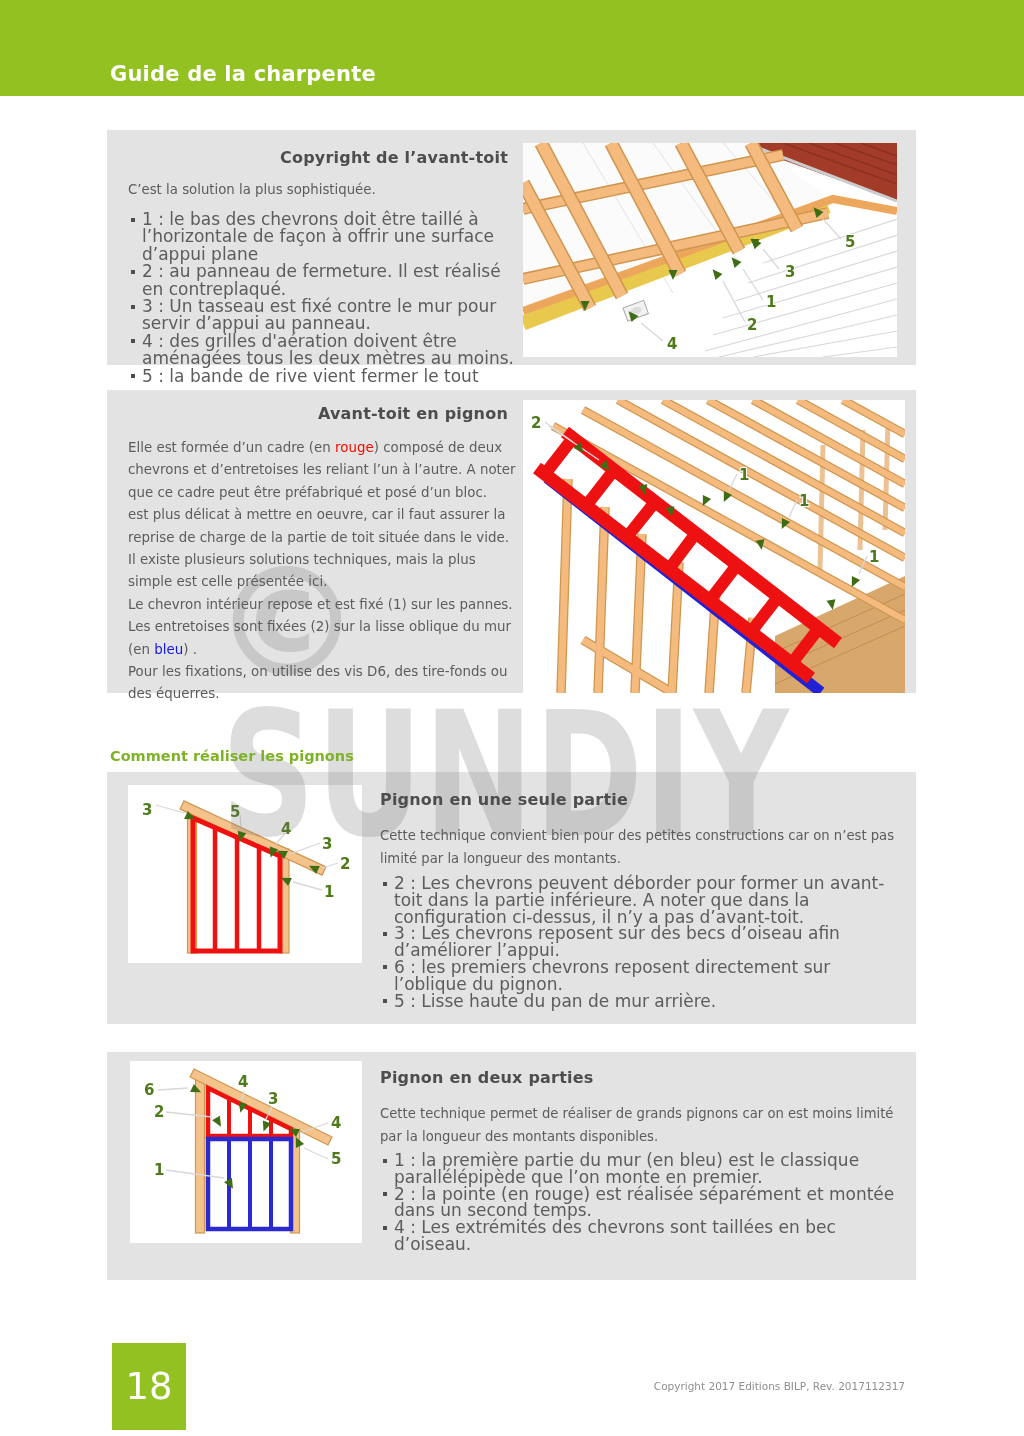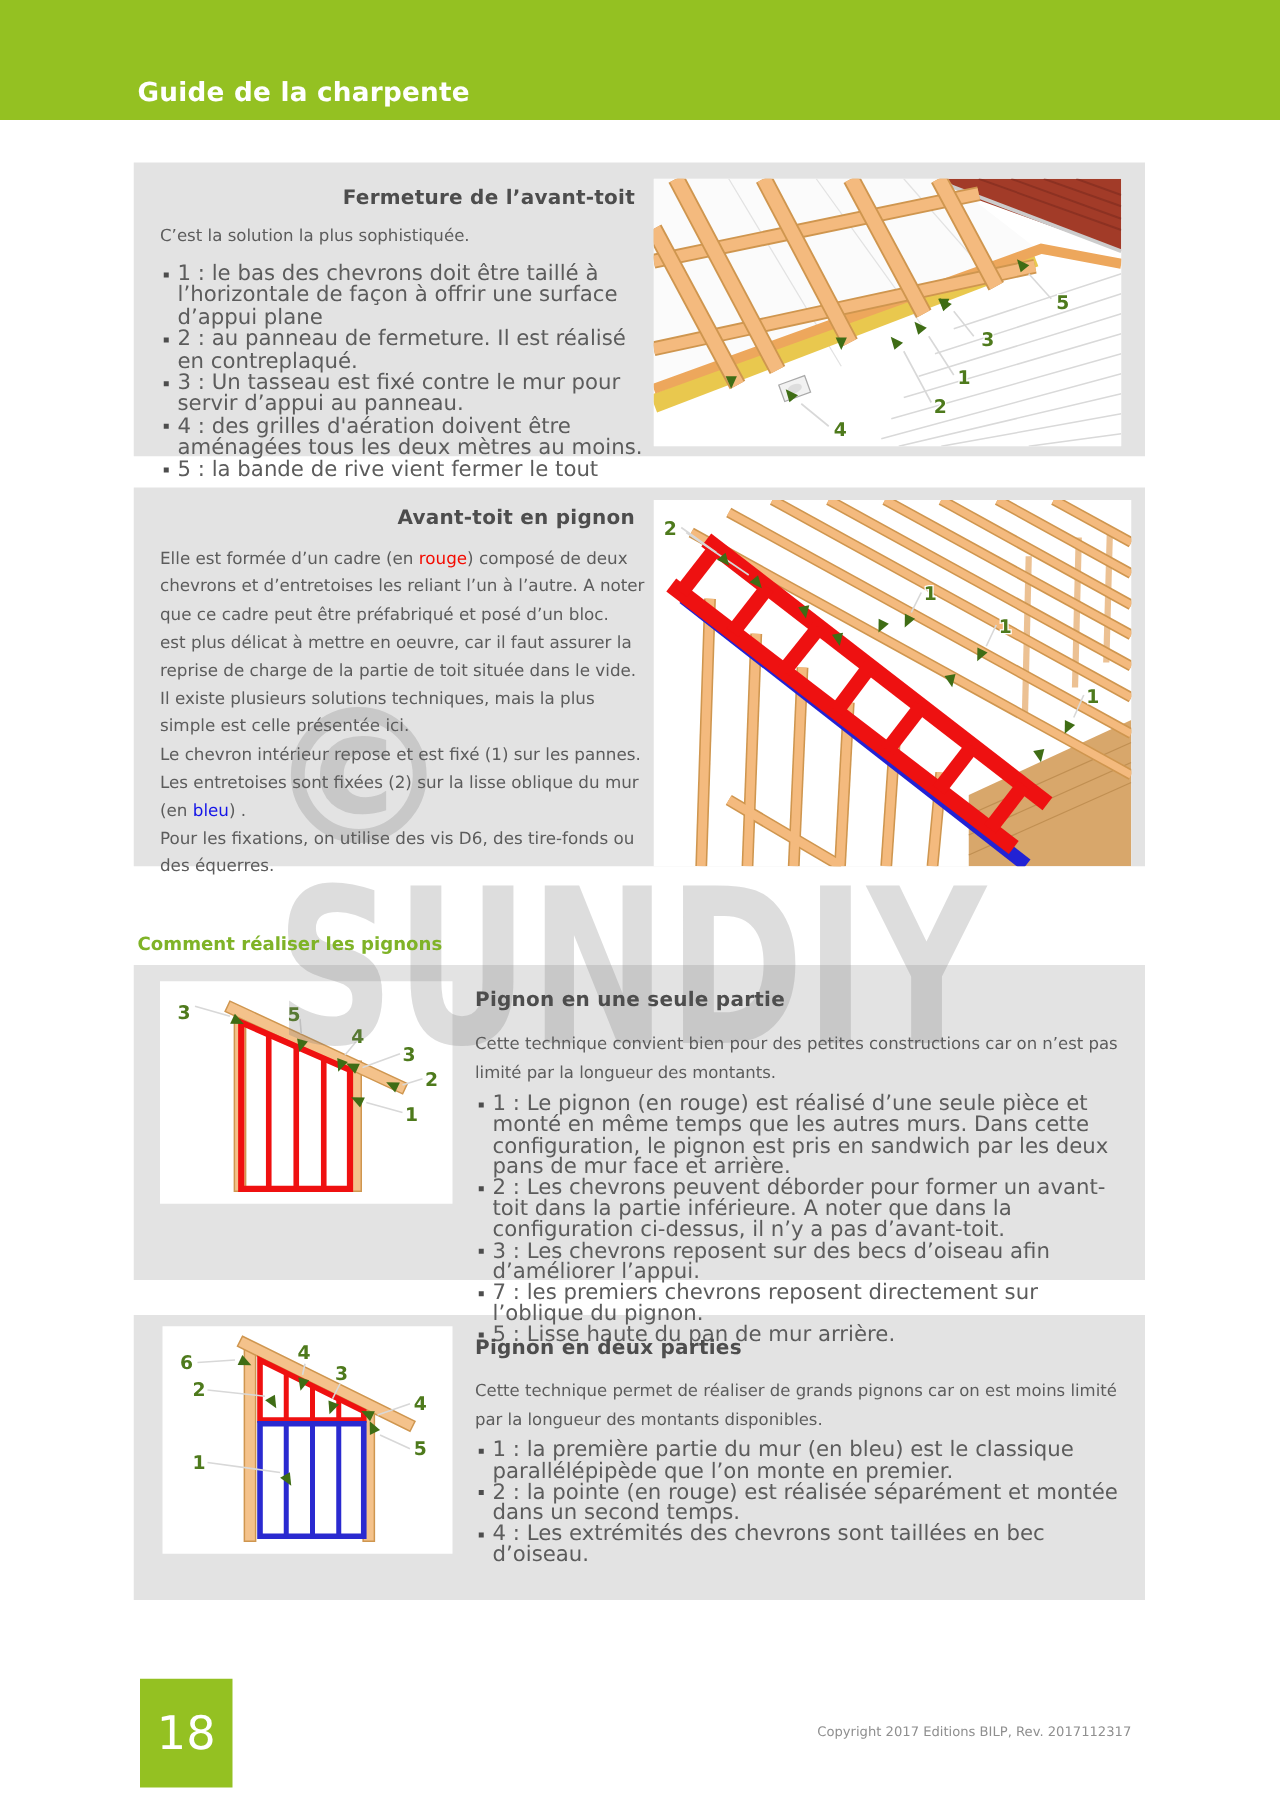--- a/index.html
+++ b/index.html
@@ -378,21 +378,21 @@
         <text class="flabel" x="201" y="67">4</text>
         <text class="flabel" x="201" y="103">5</text>
         <text class="flabel" x="24" y="114">1</text>
       </g>
     </svg>
   </div>
 
   <div class="wm" id="wm-c">©</div>
   <div class="wm" id="wm-text">SUNDIY</div>
 
-  <div class="txt sec-title" id="t1-title">Fermeture de l’avant-toit</div>
+  <div class="txt sec-title" id="t1-title">Copyright de l’avant-toit</div>
   <div class="txt" id="t1-intro">C’est la solution la plus sophistiquée.</div>
   <div class="txt" id="t1-list">
     <ul class="bullets">
       <li>1 : le bas des chevrons doit être taillé à l’horizontale de façon à offrir une surface d’appui plane</li>
       <li>2 : au panneau de fermeture. Il est réalisé en contreplaqué.</li>
       <li>3 : Un tasseau est fixé contre le mur pour servir d’appui au panneau.</li>
       <li>4 : des grilles d'aération doivent être aménagées tous les deux mètres au moins.</li>
       <li>5 : la bande de rive vient fermer le tout</li>
     </ul>
   </div>
@@ -404,24 +404,23 @@
     <p><span>Le chevron intérieur repose et est fixé (1) sur les pannes. Les entretoises sont fixées (2) sur la lisse oblique du mur (en </span><span class="blue">bleu</span><span>) .</span></p>
     <p><span>Pour les fixations, on utilise des vis D6, des tire-fonds ou des équerres.</span></p>
   </div>
 
   <div class="txt" id="h-pignons">Comment réaliser les pignons</div>
 
   <div class="txt sec-title" id="t3-title">Pignon en une seule partie</div>
   <div class="txt" id="t3-intro">Cette technique convient bien pour des petites constructions car on n’est pas limité par la longueur des montants.</div>
   <div class="txt" id="t3-list">
     <ul class="bullets">
-      <li>1 : Le pignon (en rouge) est réalisé d’une seule pièce et monté en même temps que les autres murs. Dans cette configuration, le pignon est pris en sandwich par les deux pans de mur face et arrière.</li>
       <li>2 : Les chevrons peuvent déborder pour former un avant-toit dans la partie inférieure. A noter que dans la configuration ci-dessus, il n’y a pas d’avant-toit.</li>
       <li>3 : Les chevrons reposent sur des becs d’oiseau afin d’améliorer l’appui.</li>
-      <li>7 : les premiers chevrons reposent directement sur l’oblique du pignon.</li>
+      <li>6 : les premiers chevrons reposent directement sur l’oblique du pignon.</li>
       <li>5 : Lisse haute du pan de mur arrière.</li>
     </ul>
   </div>
 
   <div class="txt sec-title" id="t4-title">Pignon en deux parties</div>
   <div class="txt" id="t4-intro">Cette technique permet de réaliser de grands pignons car on est moins limité par la longueur des montants disponibles.</div>
   <div class="txt" id="t4-list">
     <ul class="bullets">
       <li>1 : la première partie du mur (en bleu) est le classique parallélépipède que l’on monte en premier.</li>
       <li>2 : la pointe (en rouge) est réalisée séparément et montée dans un second temps.</li>

